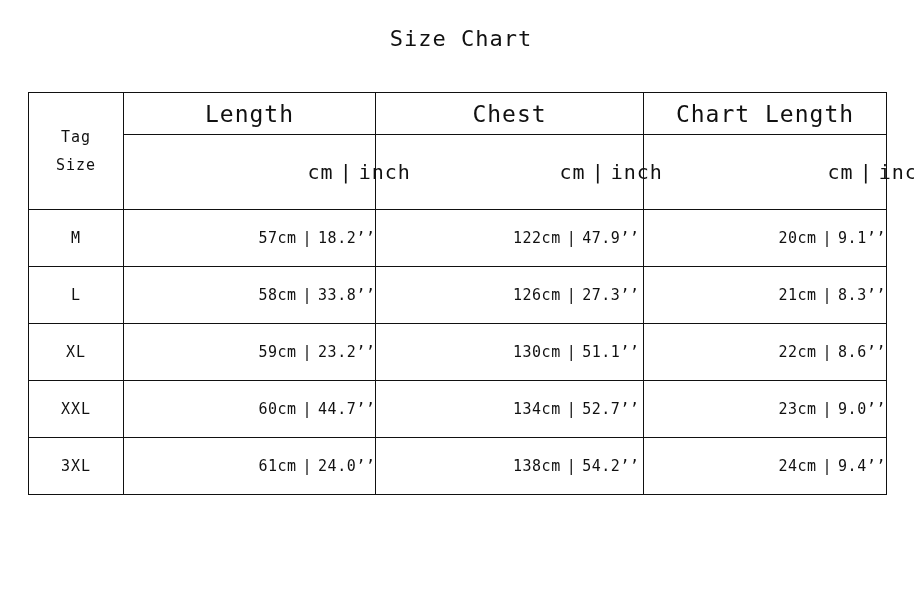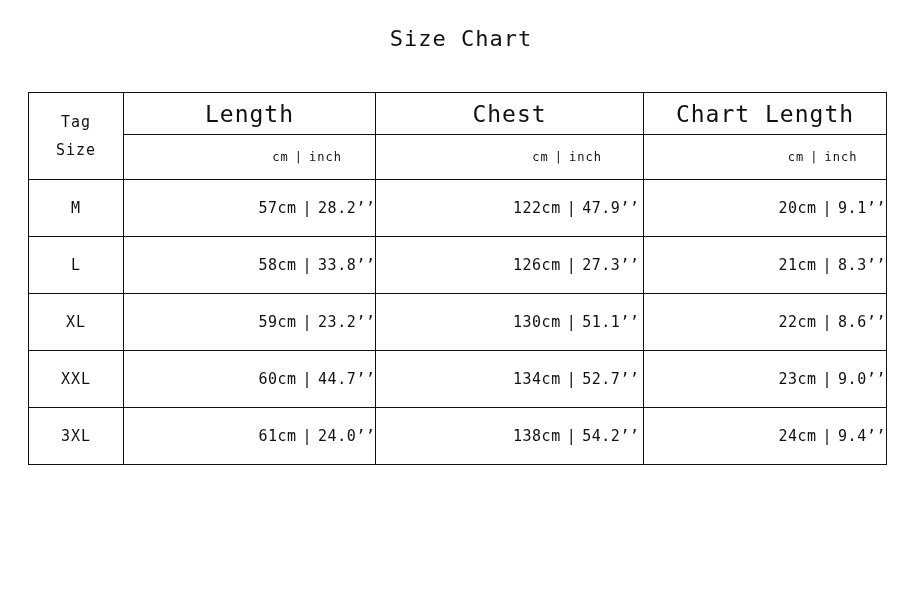--- a/index.html
+++ b/index.html
@@ -57,21 +57,21 @@
     font-size: 15px;
     line-height: 1.9;
     letter-spacing: 1px;
   }
   td.group-head {
     font-size: 23px;
     letter-spacing: 1px;
     height: 39px;
   }
   td.unit-head {
-    font-size: 12px;
+    font-size: 20px;
     letter-spacing: 1px;
     height: 38px;
     text-decoration: underline;
   }
   td.size-cell {
     font-size: 15px;
     letter-spacing: 1px;
     height: 32px;
   }
   td.val-cell {
@@ -128,21 +128,21 @@
             <span class="val-inner">
               <span>cm</span><span class="sep">|</span><span>inch</span>
             </span>
           </td>
         </tr>
 
         <tr>
           <td class="size-cell">M</td>
           <td class="val-cell">
             <span class="val-inner">
-              <span>57cm</span><span class="sep">|</span><span>28.2’’</span>
+              <span>57cm</span><span class="sep">|</span><span>18.2’’</span>
             </span>
           </td>
           <td class="val-cell">
             <span class="val-inner">
               <span>122cm</span><span class="sep">|</span><span>47.9’’</span>
             </span>
           </td>
           <td class="val-cell">
             <span class="val-inner">
               <span>20cm</span><span class="sep">|</span><span>9.1’’</span>

